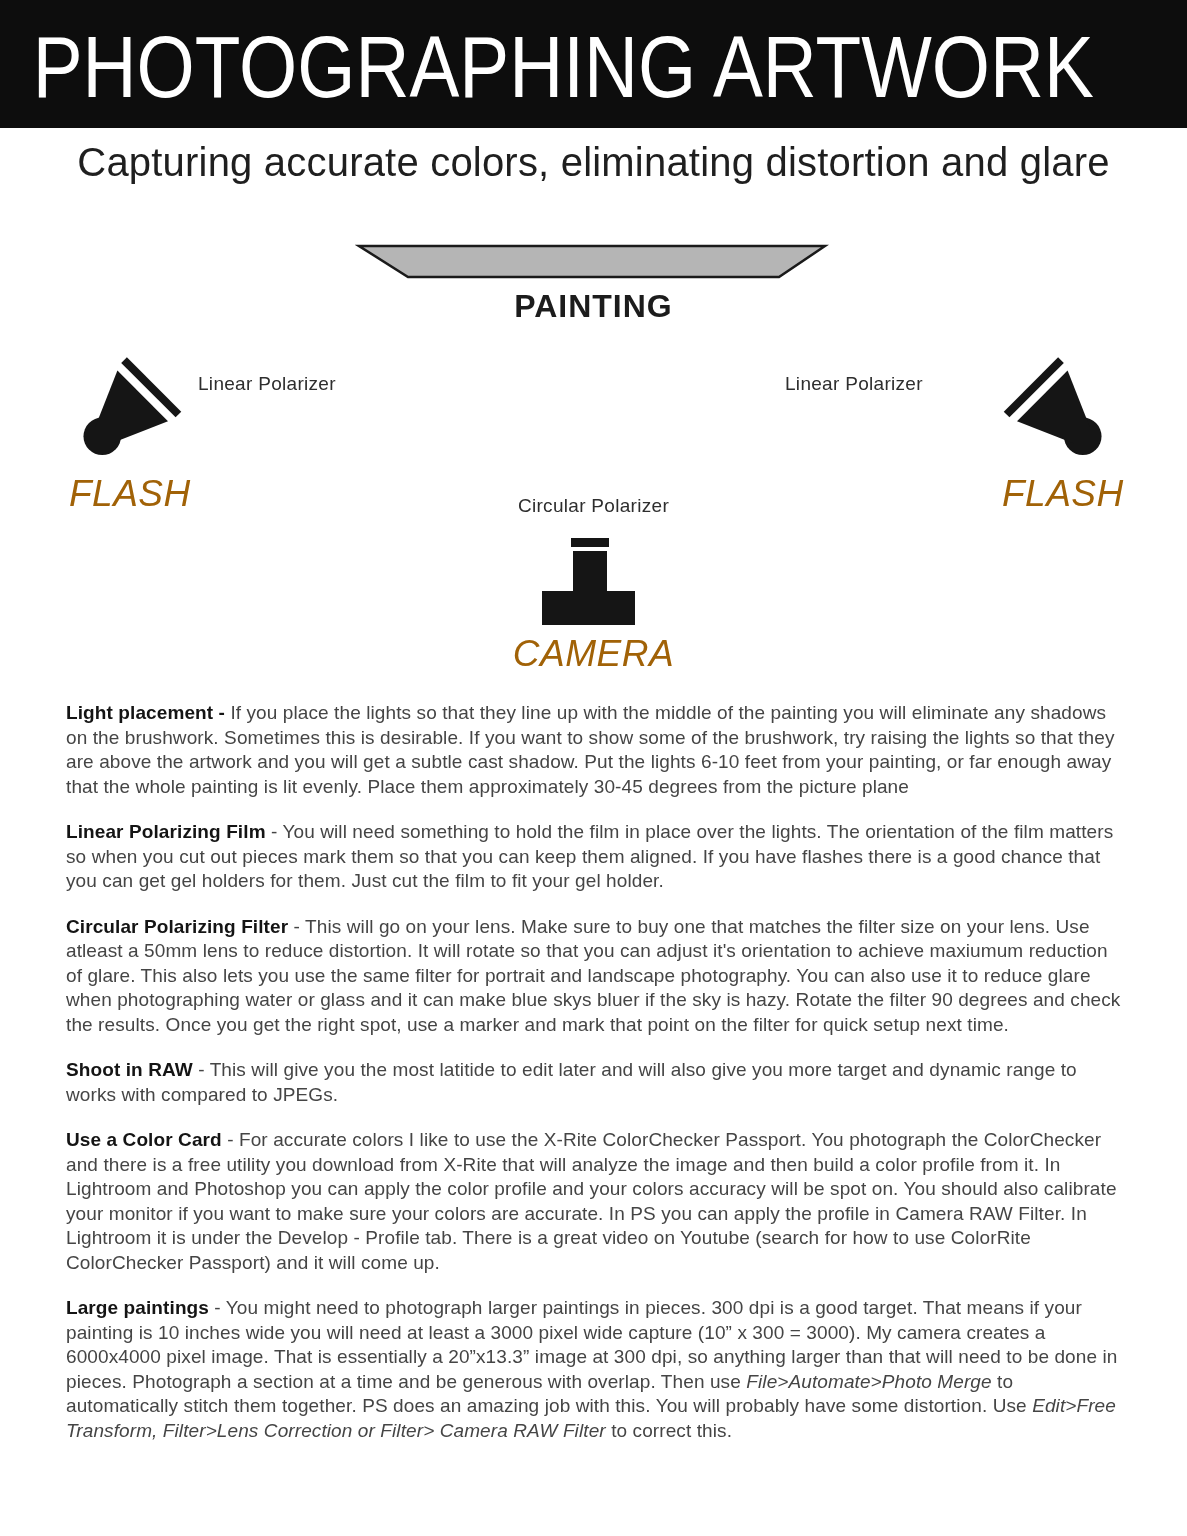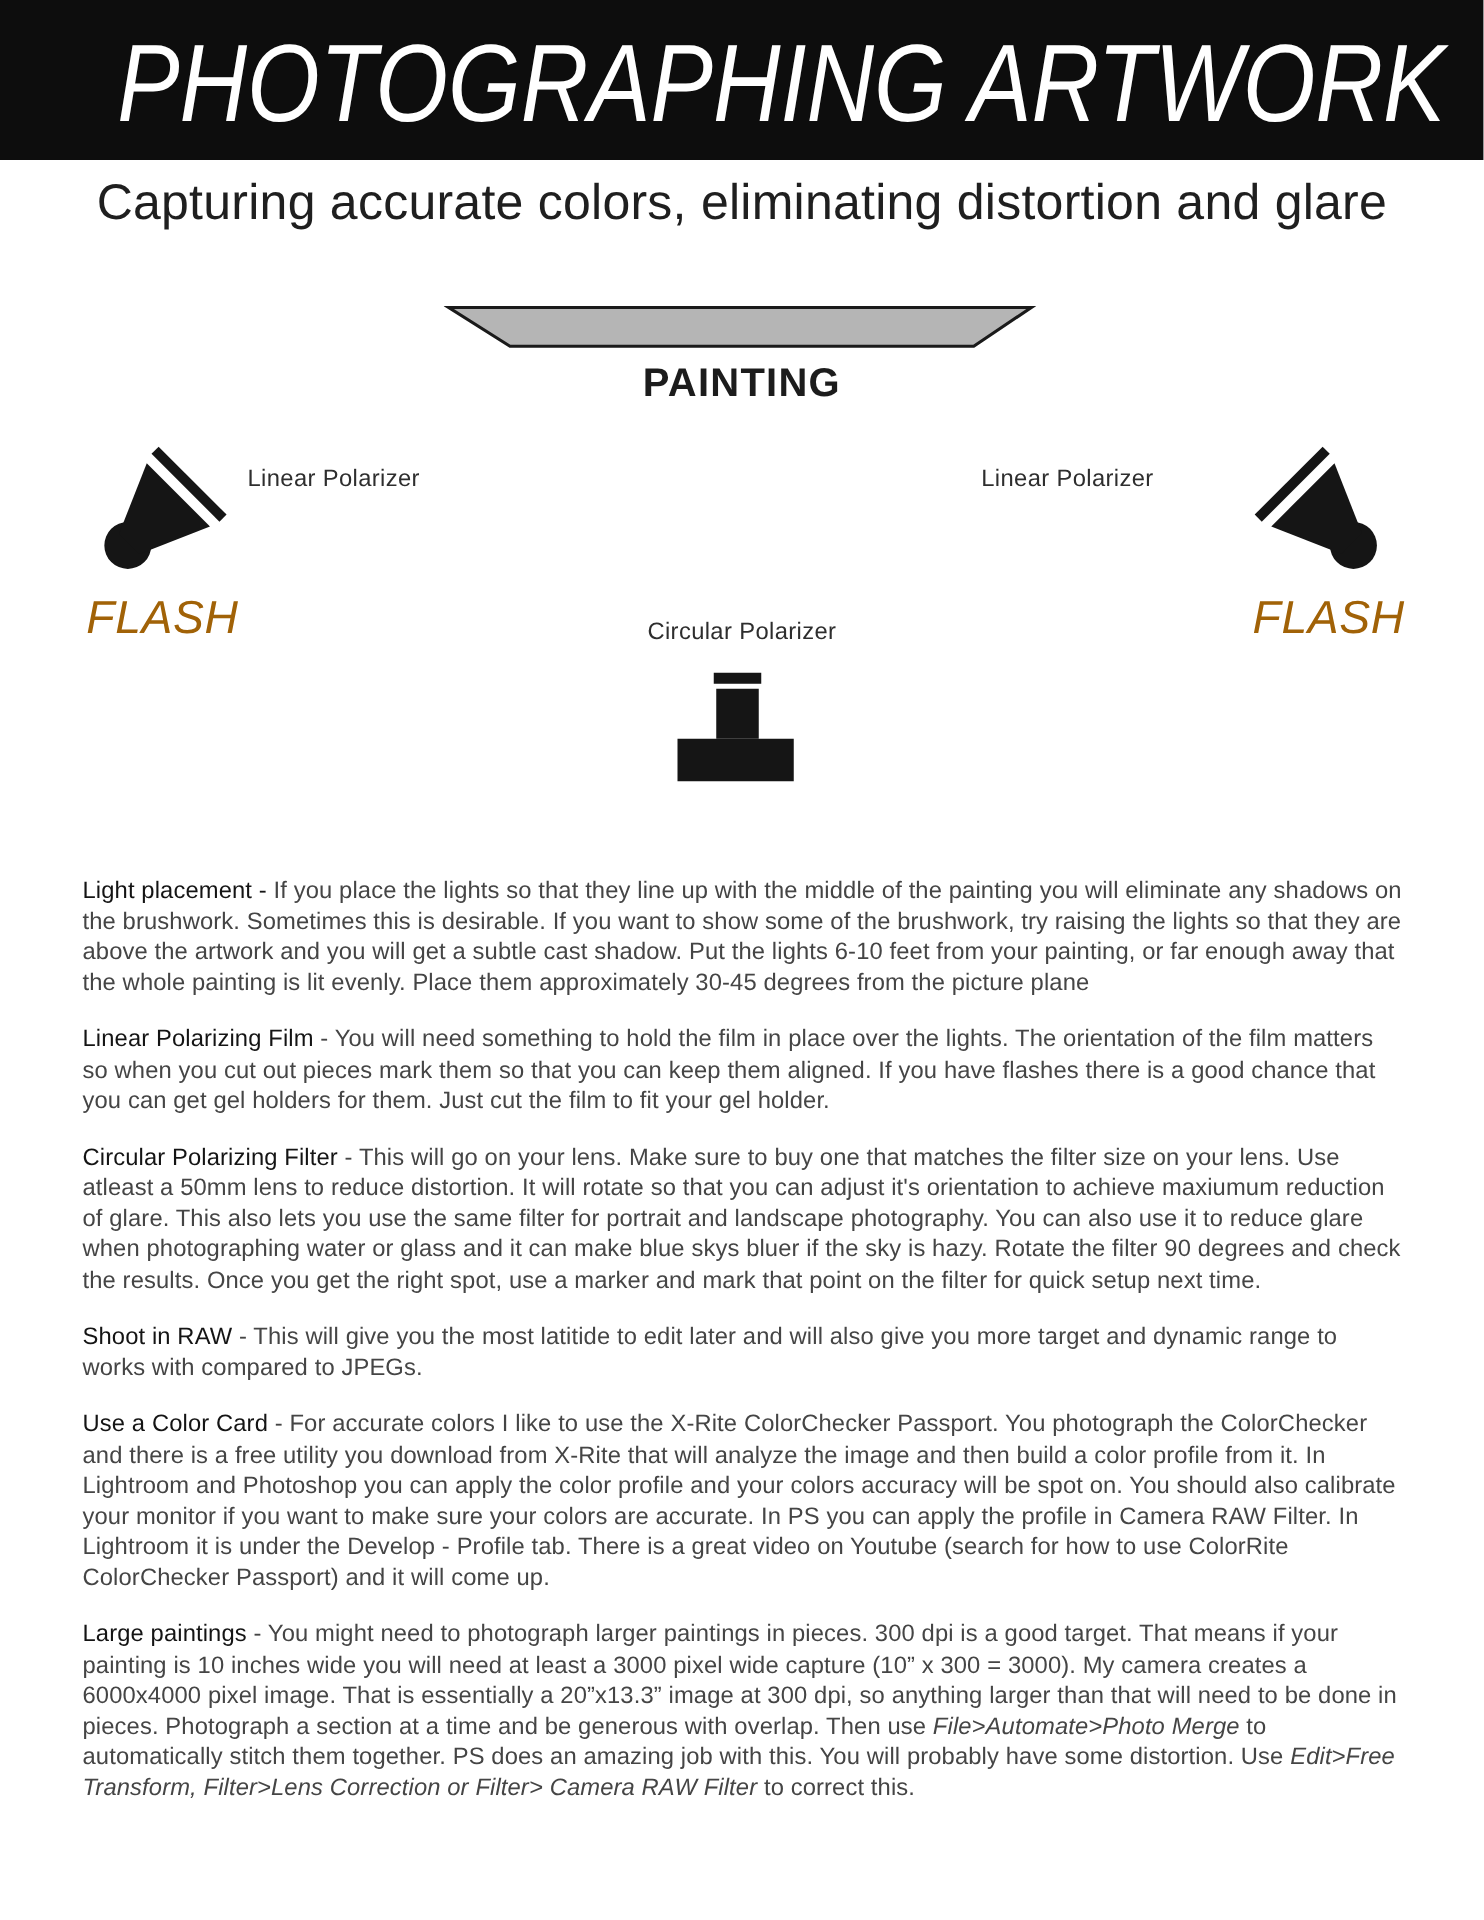--- a/index.html
+++ b/index.html
@@ -13,22 +13,21 @@
     overflow: hidden;
   }
   
   .banner {
     position: absolute;
     top: 0; left: 0;
     width: 1187px; height: 128px;
     background: #0d0d0d;
     display: flex;
     align-items: center;
-    justify-content: flex-start;
-    font-style: italic;
+    justify-content: flex-end;
   }
   .title {
     margin: 0;
     padding-top: 6px;
     font-size: 88px;
     font-weight: 400;
     color: #ffffff;
     white-space: nowrap;
     letter-spacing: 0px;
     transform: scaleX(0.85);
@@ -82,21 +81,21 @@
     top: 701px; left: 66px;
     width: 1058px;
   }
   .content p {
     margin: 0 0 21px 0;
     font-size: 19px;
     line-height: 24.5px;
     letter-spacing: 0.1px;
     color: #454545;
   }
-  .content p span.b { font-weight: 400; color: #141414; }
+  .content p span.b { font-weight: 700; color: #141414; }
   .content p span.i { font-style: italic; }
 </style>
 </head>
 <body>
 
 <div class="page">
 
   <header class="banner">
     <h1 class="title">PHOTOGRAPHING ARTWORK</h1>
   </header>
@@ -131,20 +130,21 @@
     <div class="abs lbl-caps" style="left:1002px; top:475px;">FLASH</div>
 
     <div class="abs lbl-centered lbl-small" style="top:496px;">Circular Polarizer</div>
     <svg class="abs" style="left:540px; top:538px;" width="100" height="90" viewBox="0 0 100 90">
       <g fill="#151515">
         <rect x="31" y="0" width="38" height="9"></rect>
         <rect x="33" y="13" width="34" height="40"></rect>
         <rect x="2" y="53" width="93" height="34"></rect>
       </g>
     </svg>
+    <div class="abs lbl-centered lbl-caps" style="top:635px;">CAMERA</div>
 
   </div>
 
   <main class="content">
     <p><span class="b">Light placement - </span><span>If you place the lights so that they line up with the middle of the painting you will eliminate any shadows on the brushwork. Sometimes this is desirable. If you want to show some of the brushwork, try raising the lights so that they are above the artwork and you will get a subtle cast shadow. Put the lights 6-10 feet from your painting, or far enough away that the whole painting is lit evenly. Place them approximately 30-45 degrees from the picture plane</span></p>
     <p><span class="b">Linear Polarizing Film</span><span> - You will need something to hold the film in place over the lights. The orientation of the film matters so when you cut out pieces mark them so that you can keep them aligned. If you have flashes there is a good chance that you can get gel holders for them. Just cut the film to fit your gel holder.</span></p>
     <p><span class="b">Circular Polarizing Filter</span><span> - This will go on your lens. Make sure to buy one that matches the filter size on your lens. Use atleast a 50mm lens to reduce distortion. It will rotate so that you can adjust it's orientation to achieve maxiumum reduction of glare. This also lets you use the same filter for portrait and landscape photography. You can also use it to reduce glare when photographing water or glass and it can make blue skys bluer if the sky is hazy. Rotate the filter 90 degrees and check the results. Once you get the right spot, use a marker and mark that point on the filter for quick setup next time.</span></p>
     <p><span class="b">Shoot in RAW</span><span> - This will give you the most latitide to edit later and will also give you more target and dynamic range to works with compared to JPEGs.</span></p>
     <p><span class="b">Use a Color Card</span><span> - For accurate colors I like to use the X-Rite ColorChecker Passport. You photograph the ColorChecker and there is a free utility you download from X-Rite that will analyze the image and then build a color profile from it. In Lightroom and Photoshop you can apply the color profile and your colors accuracy will be spot on. You should also calibrate your monitor if you want to make sure your colors are accurate. In PS you can apply the profile in Camera RAW Filter. In Lightroom it is under the Develop - Profile tab. There is a great video on Youtube (search for how to use ColorRite ColorChecker Passport) and it will come up.</span></p>
     <p><span class="b">Large paintings</span><span> - You might need to photograph larger paintings in pieces. 300 dpi is a good target. That means if your painting is 10 inches wide you will need at least a 3000 pixel wide capture (10” x 300 = 3000). My camera creates a 6000x4000 pixel image. That is essentially a 20”x13.3” image at 300 dpi, so anything larger than that will need to be done in pieces. Photograph a section at a time and be generous with overlap. Then use </span><span class="i">File&gt;Automate&gt;Photo Merge</span><span> to automatically stitch them together. PS does an amazing job with this. You will probably have some distortion. Use </span><span class="i">Edit&gt;Free Transform, Filter&gt;Lens Correction or Filter&gt; Camera RAW Filter</span><span> to correct this.</span></p>

